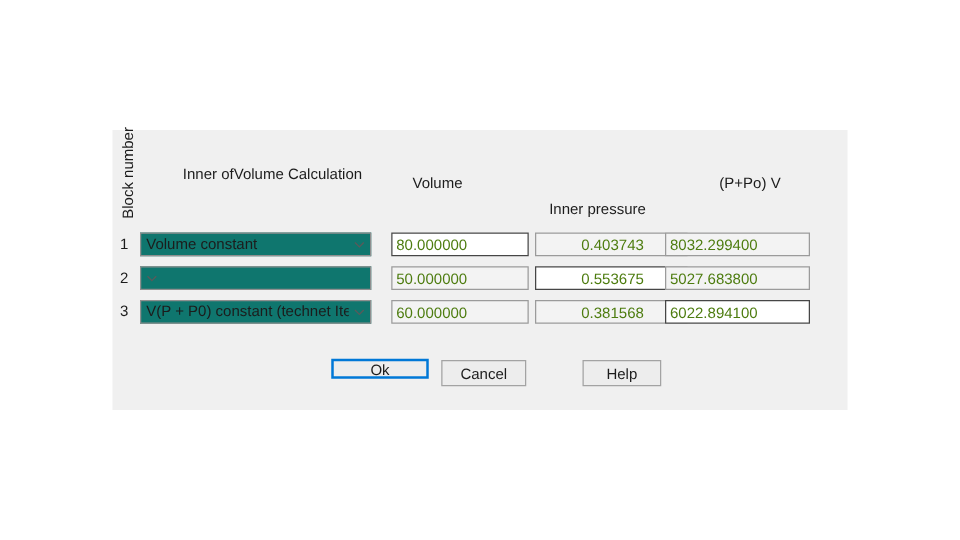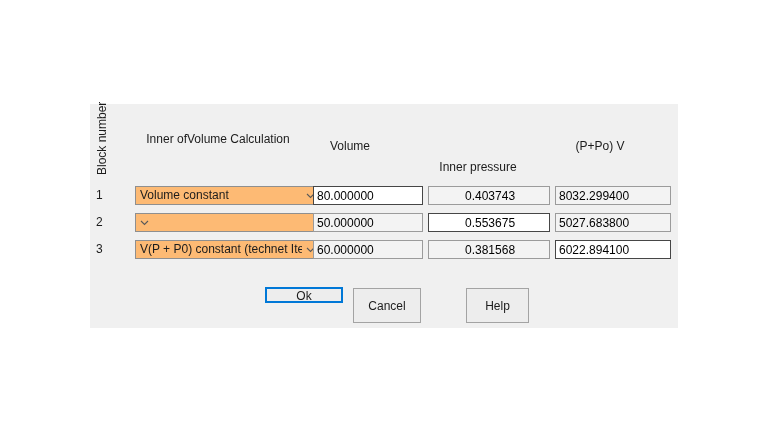--- a/index.html
+++ b/index.html
@@ -23,46 +23,46 @@
   .hdr-type   { left: 33px;  top: 28px; width: 190px; }
   .hdr-volume { left: 210px; top: 35px; width: 100px; }
   .hdr-inner  { left: 328px; top: 36px; width: 120px; margin-top: 20px; }
   .hdr-pv     { left: 455px; top: 35px; width: 110px; }
 
   
   .rownum { position: absolute; left: 6px; width: 16px; font-size: 12px; line-height: 19px; text-align: left; }
   .r1 { top: 82px; } .r2 { top: 109px; } .r3 { top: 136px; }
 
   .combo {
-    position: absolute; left: 45px; width: 185px; height: 19px;
-    background: #fdba74; border: 1px solid #8f8f8f;
+    position: absolute; left: 22px; width: 185px; height: 19px;
+    background: #0f766e; border: 1px solid #8f8f8f;
     display: flex; align-items: center; cursor: default;
   }
   .combo .txt {
     flex: 1; font-size: 12px; line-height: 17px; padding-left: 4px;
     white-space: nowrap; overflow: hidden;
   }
   .combo .chev {
     width: 17px; height: 100%; display: flex; align-items: center; justify-content: center;
     flex: none;
   }
 
   .field {
     position: absolute; height: 19px; font-size: 12px;
-    padding: 0 3px; font-family: "Liberation Sans", sans-serif; color: #000000;
+    padding: 0 3px; font-family: "Liberation Sans", sans-serif; color: #4d7c0f;
   }
   .field.editable { background: #ffffff; border: 1px solid #464646; }
   .field.readonly { background: #f3f3f3; border: 1px solid #9b9b9b; }
   .col-volume { left: 223px; width: 110px; }
   .col-inner  { left: 338px; width: 122px; padding-left: 36px; }
-  .col-pv     { left: 465px; width: 116px; }
+  .col-pv     { left: 442px; width: 116px; }
 
   
   .btn {
-    position: absolute; height: 35px; background: #ededed; border: 1px solid #a3a3a3;
+    position: absolute; height: 21px; background: #ededed; border: 1px solid #a3a3a3;
     font-family: "Liberation Sans", sans-serif; font-size: 12px; color: #1c1c1c;
     text-align: center; cursor: default; padding: 0;
   }
   .btn-ok     { left: 175px; top: 183px; width: 78px; height: 16px; border: 2px solid #0078d7; }
   .btn-cancel { left: 263px; top: 184px; width: 68px; }
   .btn-help   { left: 376px; top: 184px; width: 63px; }
 </style>
 </head>
 <body>
 

